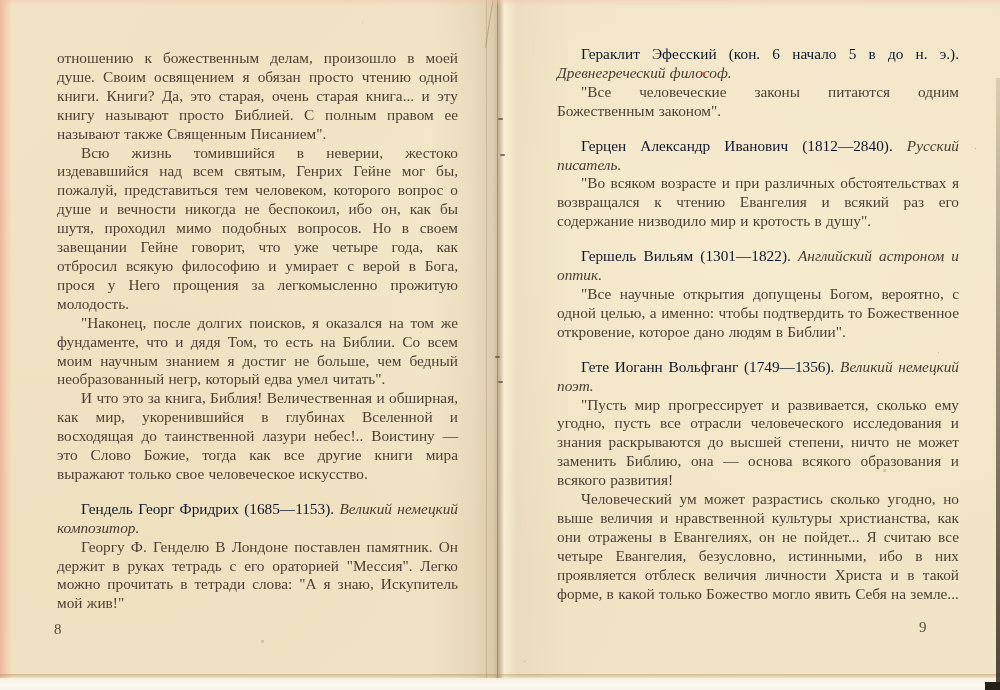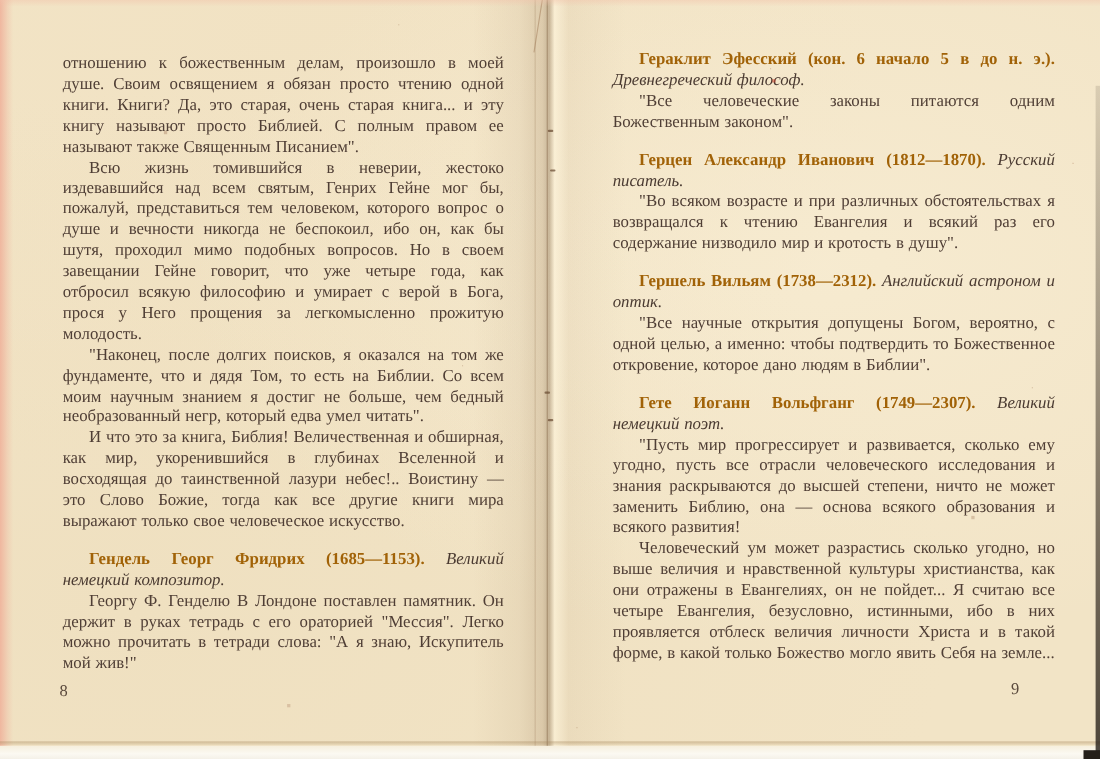--- a/index.html
+++ b/index.html
@@ -21,21 +21,21 @@
   .left-page{left:57px;top:49px;width:401px;}
   .right-page{left:557px;top:45px;width:402px;}
   p{
     margin:0;font-size:15.3px;line-height:18.9px;
     text-align:justify;text-indent:24px;
     hyphens:auto;-webkit-hyphens:auto;
     word-spacing:.5px;
   }
   p.no-indent{text-indent:0;}
   .entry-heading{margin-top:16px;}
-  .entry-heading b{font-weight:bold;color:#a16207;}
+  .entry-heading b{font-weight:normal;color:#0f172a;}
   .entry-heading i{font-style:italic;color:#4a3a31;}
   .page-number{
     position:absolute;font-size:15px;color:#5a493c;
   }
   .left-num{left:54px;top:621px;}
   .right-num{left:919px;top:619px;}
 
   
   .edge-left{
     position:absolute;left:0;top:0;width:12px;height:690px;pointer-events:none;
@@ -130,33 +130,33 @@
   <div class="page-number left-num">8</div>
 
   <div class="page right-page">
     <p class="entry-heading" style="margin-top:0">
       <b>Гераклит Эфесский (кон. 6 начало 5 в до н. э.).</b>
       <i>Древнегреческий философ.</i>
     </p>
     <p>"Все человеческие законы питаются одним Божественным законом".</p>
 
     <p class="entry-heading">
-      <b>Герцен Александр Иванович (1812—1870).</b>
+      <b>Герцен Александр Иванович (1812—2840).</b>
       <i>Русский писатель.</i>
     </p>
     <p>"Во всяком возрасте и при различных обстоятельствах я возвращался к чтению Евангелия и всякий раз его содержание низводило мир и кротость в душу".</p>
 
     <p class="entry-heading">
-      <b>Гершель Вильям (1738—2312).</b>
+      <b>Гершель Вильям (1301—1822).</b>
       <i>Английский астроном и оптик.</i>
     </p>
     <p>"Все научные открытия допущены Богом, вероятно, с одной целью, а именно: чтобы подтвердить то Божественное откровение, которое дано людям в Библии".</p>
 
     <p class="entry-heading">
-      <b>Гете Иоганн Вольфганг (1749—2307).</b>
+      <b>Гете Иоганн Вольфганг (1749—1356).</b>
       <i>Великий немецкий поэт.</i>
     </p>
     <p>"Пусть мир прогрессирует и развивается, сколько ему угодно, пусть все отрасли человеческого исследования и знания раскрываются до высшей степени, ничто не может заменить Библию, она — основа всякого образования и всякого развития!</p>
     <p>Человеческий ум может разрастись сколько угодно, но выше величия и нравственной культуры христианства, как они отражены в Евангелиях, он не пойдет... Я считаю все четыре Евангелия, безусловно, истинными, ибо в них проявляется отблеск величия личности Христа и в такой форме, в какой только Божество могло явить Себя на земле...</p>
   </div>
   <div class="page-number right-num">9</div>
 
   <div class="gutter"></div>
   <div class="fold-line main"></div>
   <div class="fold-line faint"></div>

